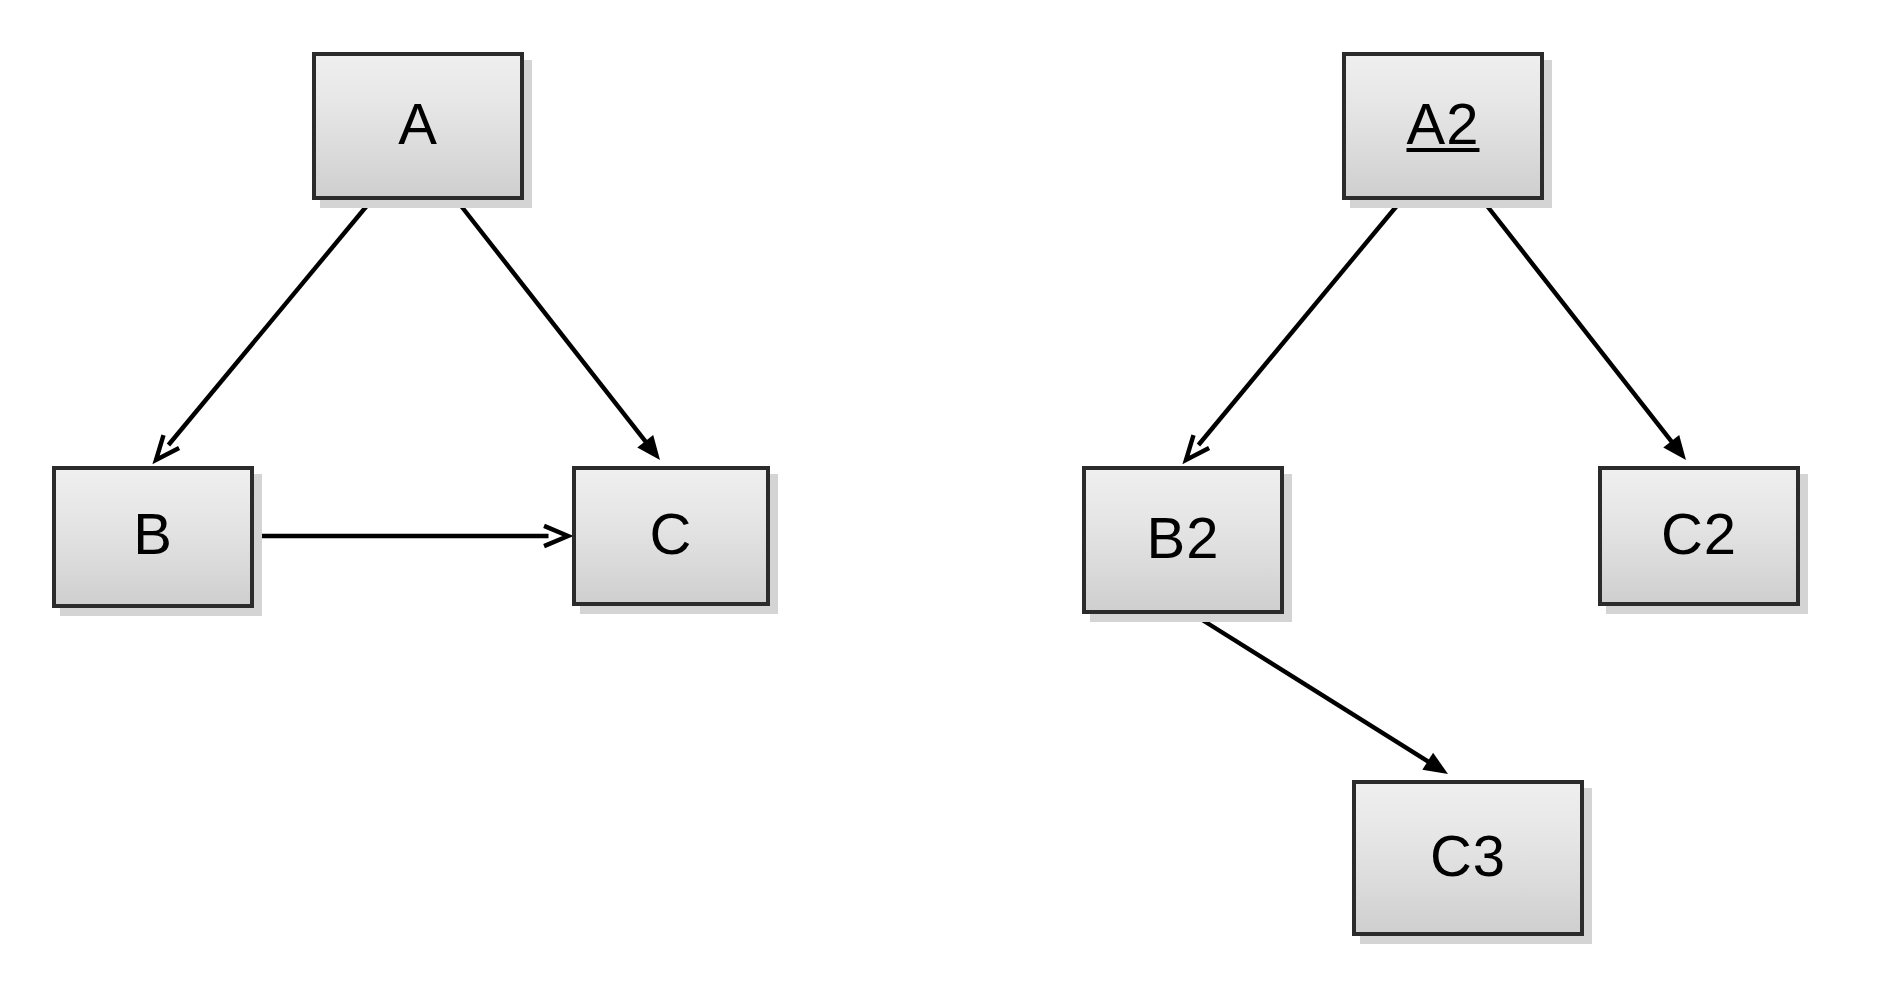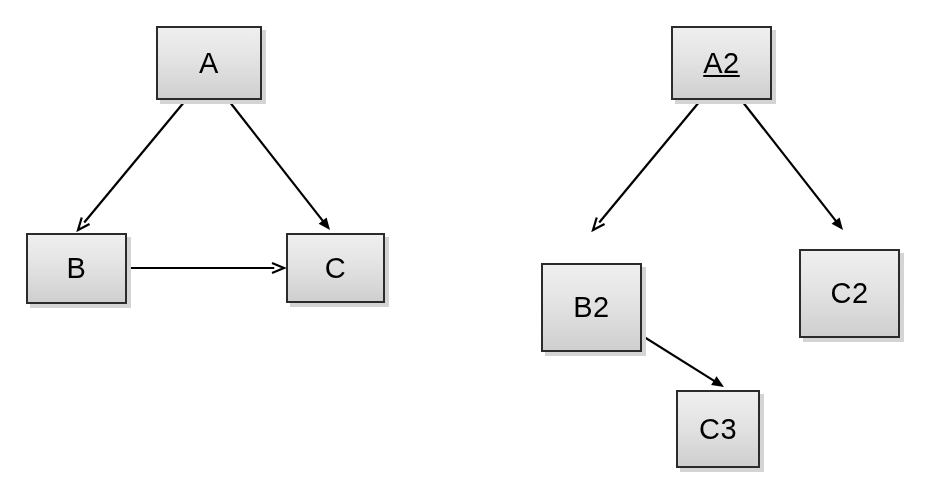--- a/index.html
+++ b/index.html
@@ -85,24 +85,24 @@
       </div>
       <div class="node" style="left: 26px; top: 233px; width: 101px; height: 71px;">
         <span class="node-label">B</span>
       </div>
       <div class="node" style="left: 286px; top: 233px; width: 99px; height: 70px;">
         <span class="node-label">C</span>
       </div>
       <div class="node" style="left: 671px; top: 26px; width: 101px; height: 74px; text-decoration: underline;">
         <span class="node-label">A2</span>
       </div>
-      <div class="node" style="left: 541px; top: 233px; width: 101px; height: 89px; margin-top: 30px;">
+      <div class="node" style="left: 541px; top: 233px; width: 101px; height: 74px;">
         <span class="node-label">B2</span>
       </div>
-      <div class="node" style="left: 799px; top: 233px; width: 101px; height: 89px; margin-top: 16px;">
+      <div class="node" style="left: 799px; top: 233px; width: 101px; height: 70px;">
         <span class="node-label">C2</span>
       </div>
-      <div class="node" style="left: 676px; top: 390px; width: 84px; height: 78px;">
+      <div class="node" style="left: 676px; top: 390px; width: 116px; height: 78px;">
         <span class="node-label">C3</span>
       </div>
     </div>
 
 </div>
 
 </body></html>

